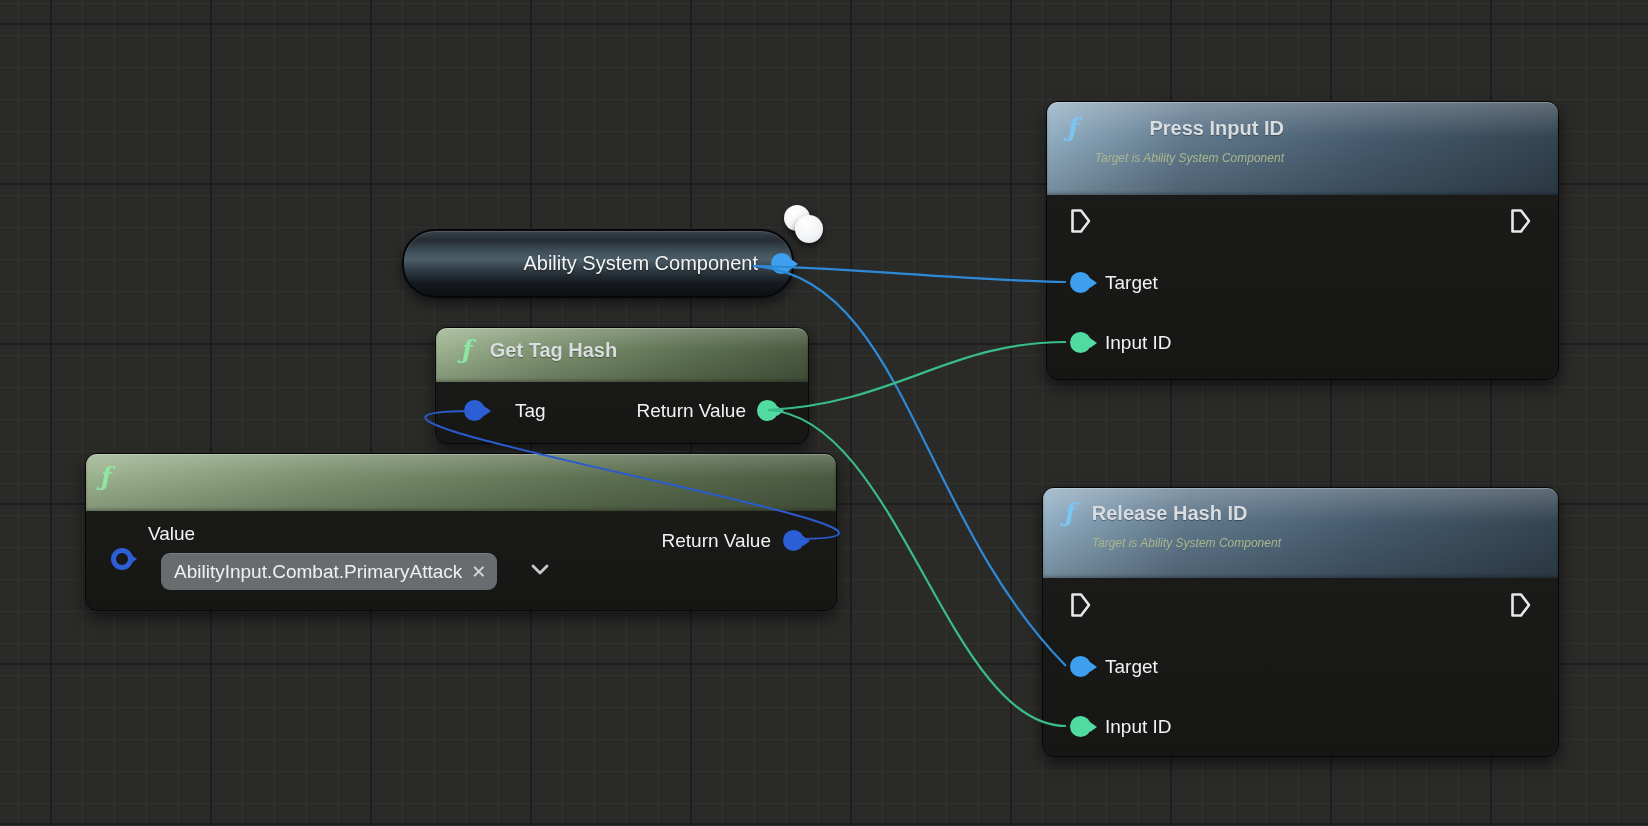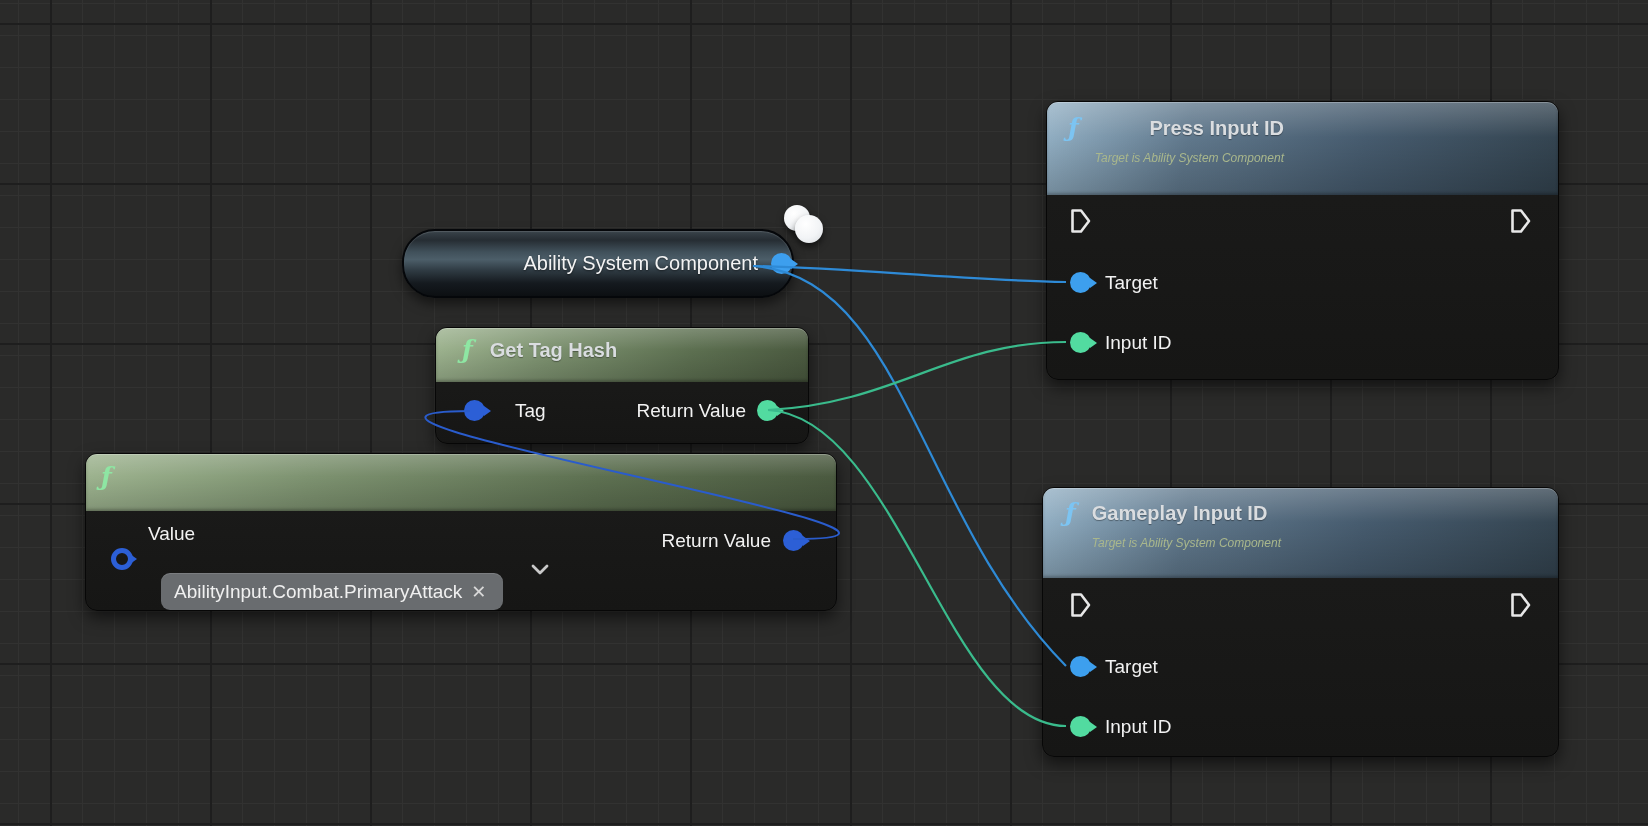--- a/index.html
+++ b/index.html
@@ -67,23 +67,22 @@
     background:linear-gradient(180deg,#39434a 0%,#262d33 14%,#40505a 32%,#4c5e69 44%,#303c44 60%,#151a1f 80%,#0c0f12 100%);
     box-shadow:0 6px 12px rgba(0,0,0,.5), inset 0 1px 1px rgba(255,255,255,.14);
     display:flex;align-items:center;justify-content:center;gap:13px;
     z-index:10;
   }
   .pill .label{font-size:20px;color:#f4f4f4;text-shadow:0 1px 2px rgba(0,0,0,.5);}
   .pill .pin{position:relative;}
   
   .chip{
     position:absolute;height:37px;border-radius:9px;background:#696c6f;
-    display:inline-flex;align-items:center;padding:0 17px 0 13px;gap:9px;
+    display:inline-flex;align-items:center;padding:0 11px 0 13px;gap:9px;
     box-shadow:inset 0 1px 0 rgba(255,255,255,.12);
-    margin-top:20px;
   }
   .chip .chiptext{font-size:19px;color:#f0f0f0;white-space:nowrap;}
   .chip .clear{font-size:18px;color:#d8d8d8;cursor:default;}
   
   #wires{position:absolute;left:0;top:0;z-index:20;pointer-events:none;}
   .bubble{position:absolute;border-radius:50%;z-index:30;
     background:radial-gradient(circle at 38% 32%,#ffffff 0%,#f2f4f6 55%,#d9dde1 100%);
     box-shadow:0 4px 7px rgba(0,0,0,.55);filter:blur(.6px);}
 </style>
 </head>
@@ -147,21 +146,21 @@
     <span class="pin azure" style="left:23px;top:170px;"></span>
     <span class="pinlabel" style="left:58px;top:169px;">Target</span>
     <span class="pin mint" style="left:23px;top:230px;"></span>
     <span class="pinlabel" style="left:58px;top:229px;">Input ID</span>
   </div>
 
   <div class="node" style="left:1042px;top:487px;width:515px;height:268px;">
     <div class="hdr blue" style="height:78px;padding:12px 12px 0 22px;gap:16px;">
       <span class="fn blue">ƒ</span>
       <span style="display:flex;flex-direction:column;">
-        <span class="title">Gameplay Input ID</span>
+        <span class="title">Release Hash ID</span>
         <span class="subtitle">Target is Ability System Component</span>
       </span>
     </div>
     <span class="execpin" style="left:26px;top:103px;">
       <svg width="23" height="28" viewBox="0 0 23 28">
           <path d="M3.5 3.5 H12 L20 14 L12 24.5 H3.5 Z" fill="none" stroke="#e8e8e8" stroke-width="2.6" stroke-linejoin="round"></path>
         </svg>
     </span>
     <span class="execpin" style="left:466px;top:103px;">
       <svg width="23" height="28" viewBox="0 0 23 28">

